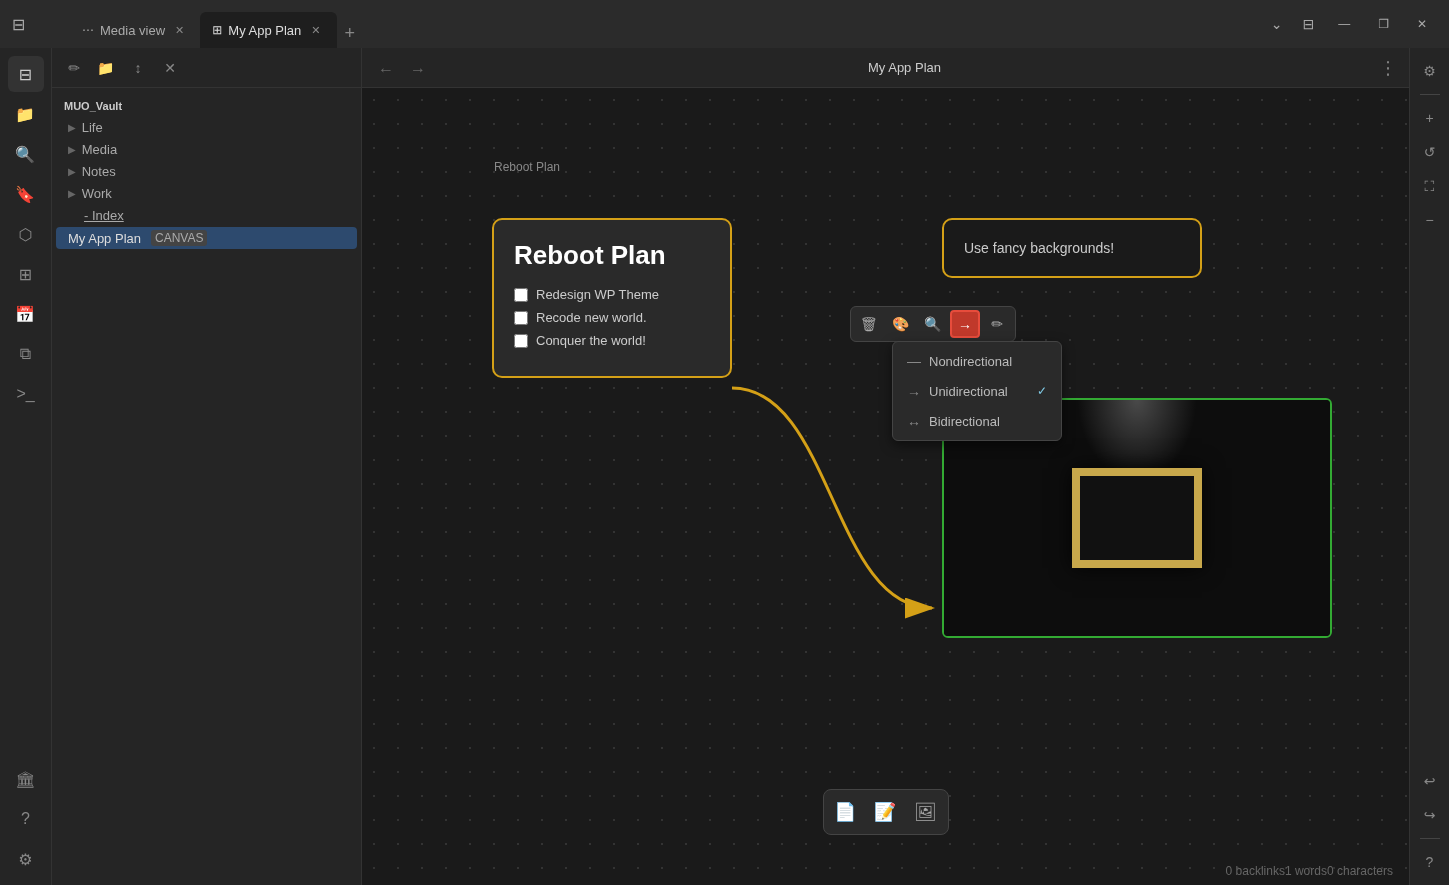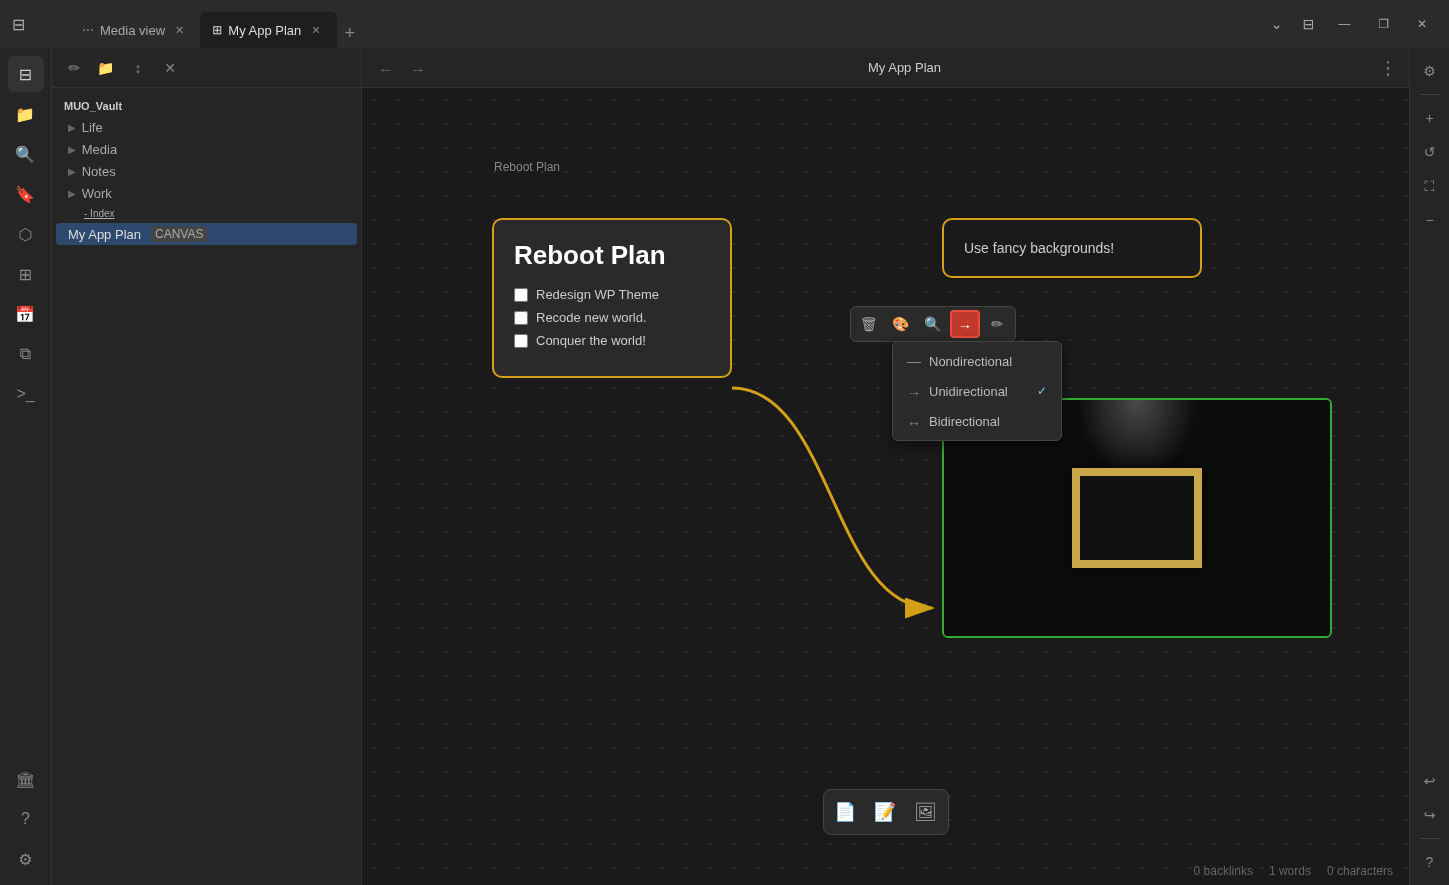--- a/index.html
+++ b/index.html
@@ -175,21 +175,21 @@
     }
     .tree-item.active { background: #2d4a6e; color: #ddd; }
     .tree-arrow { font-size: 10px; color: #666; }
     .tree-child {
       padding: 3px 12px 3px 28px;
       cursor: pointer;
       display: flex;
       align-items: center;
       gap: 6px;
       color: #aaa;
-      font-size: 10px;
+      font-size: 13px;
       border-radius: 4px;
       margin: 1px 4px;
       text-decoration: underline;
     }
     .canvas-badge {
       font-size: 12px;
       background: #444;
       color: #aaa;
       padding: 1px 4px;
       border-radius: 3px;
@@ -451,21 +451,20 @@
     }
 
     
     .status-bar {
       position: absolute;
       bottom: 0;
       right: 0;
       height: 28px;
       display: flex;
       align-items: center;
-      gap: 16px;
       padding: 0 16px;
       color: #666;
       font-size: 12px;
     }
   </style>
 </head>
 <body>
 
 <div class="title-bar">
   <div class="title-bar-left">

